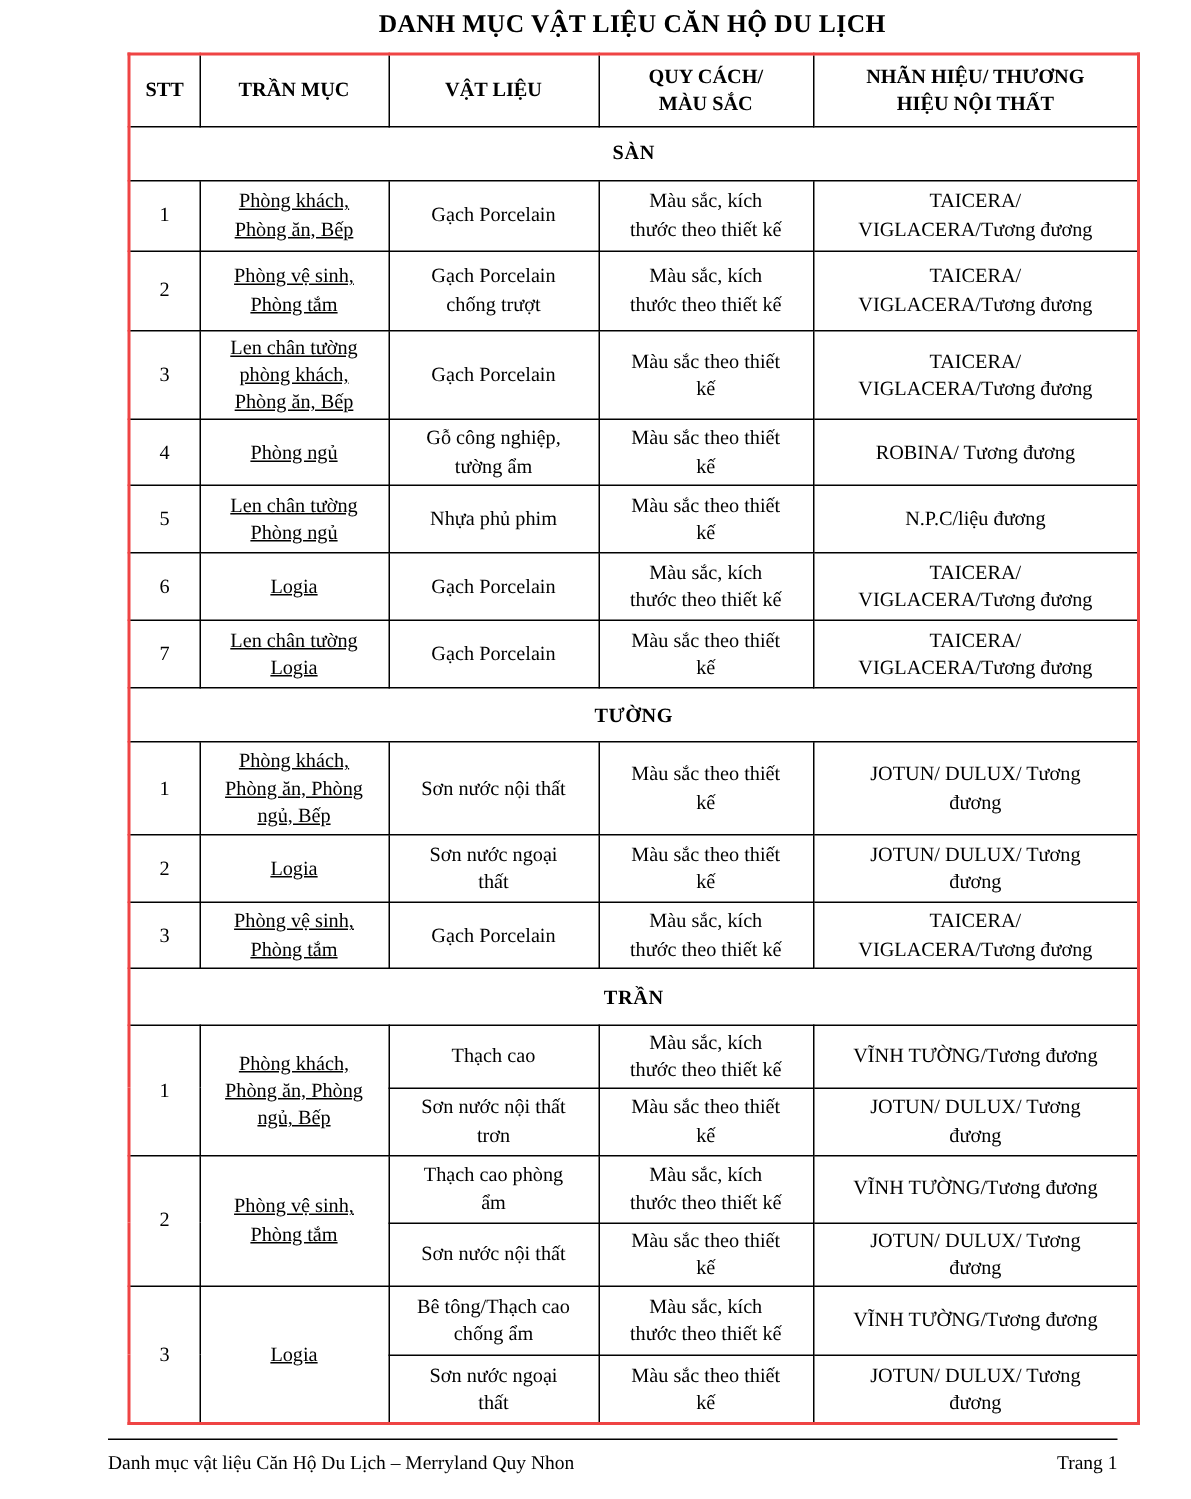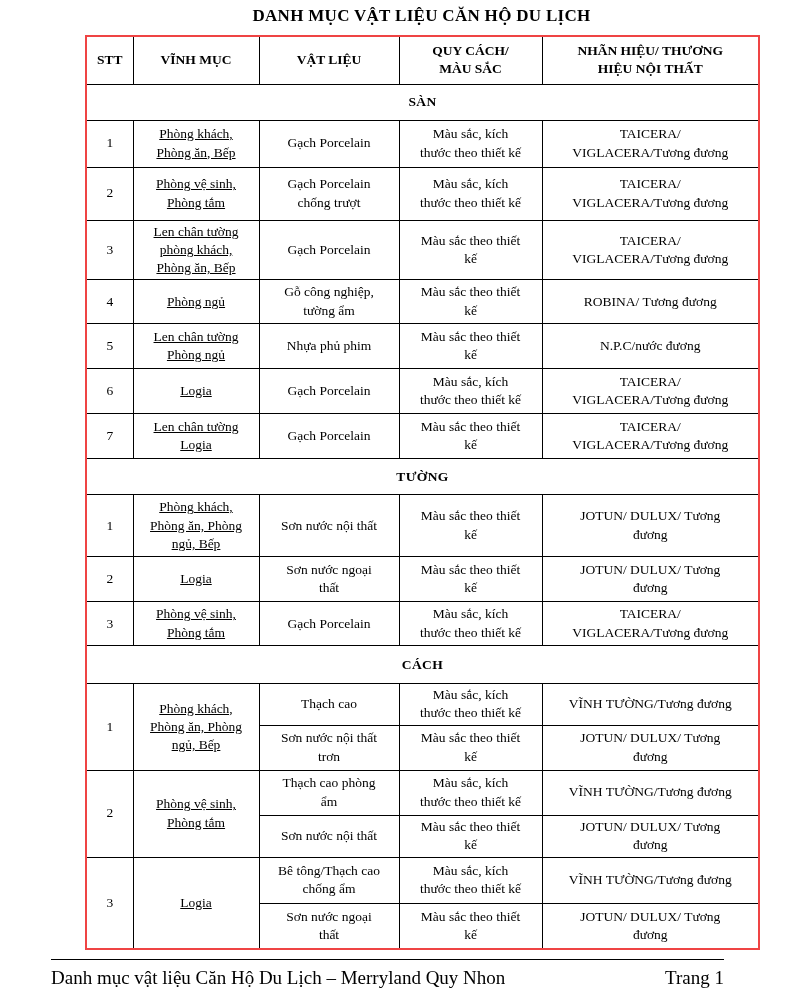--- a/index.html
+++ b/index.html
@@ -50,48 +50,48 @@
     text-align: left;
     padding-left: 9px;
     text-decoration: underline;
   }
   td.banner {
     font-weight: bold;
     font-size: 15px;
     letter-spacing: 0.4px;
   }
   .page-footer {
-    margin: 9px 0 0 51px;
+    margin: 9px 0 0 72px;
     width: 673px;
     border-top: 1.5px solid #000;
     padding-top: 7px;
     display: flex;
     justify-content: space-between;
-    font-size: 19px;
+    font-size: 13px;
   }
 </style>
 </head>
 <body>
 
 <div class="page">
 
   <div class="doc-title">DANH MỤC VẬT LIỆU CĂN HỘ DU LỊCH</div>
 
   <table class="materials">
     <colgroup>
       <col style="width:47px">
         <col style="width:126px">
         <col style="width:140px">
         <col style="width:143px">
         <col style="width:217px">
     </colgroup>
     <thead>
       <tr style="height:48px">
         <th>STT</th>
-        <th>VĨNH MỤC</th>
+        <th>TRẦN MỤC</th>
         <th>VẬT LIỆU</th>
         <th>QUY CÁCH/
 MÀU SẮC</th>
         <th>NHÃN HIỆU/ THƯƠNG
 HIỆU NỘI THẤT</th>
       </tr>
     </thead>
     <tbody>
 
       <tr style="height:36px">
@@ -139,21 +139,21 @@
 kế</td>
         <td>ROBINA/ Tương đương</td>
       </tr>
       <tr style="height:45px">
         <td>5</td>
         <td class="cell-hm">Len chân tường
 Phòng ngủ</td>
         <td>Nhựa phủ phim</td>
         <td>Màu sắc theo thiết
 kế</td>
-        <td>N.P.C/nước đương</td>
+        <td>N.P.C/liệu đương</td>
       </tr>
       <tr style="height:45px">
         <td>6</td>
         <td class="cell-hm">Logia</td>
         <td>Gạch Porcelain</td>
         <td>Màu sắc, kích
 thước theo thiết kế</td>
         <td>TAICERA/
 VIGLACERA/Tương đương</td>
       </tr>
@@ -198,21 +198,21 @@
         <td class="cell-hm">Phòng vệ sinh,
 Phòng tắm</td>
         <td>Gạch Porcelain</td>
         <td>Màu sắc, kích
 thước theo thiết kế</td>
         <td>TAICERA/
 VIGLACERA/Tương đương</td>
       </tr>
 
       <tr style="height:38px">
-        <td class="banner" colspan="5">CÁCH</td>
+        <td class="banner" colspan="5">TRẦN</td>
       </tr>
 
       <tr style="height:41px">
         <td rowspan="2">1</td>
         <td rowspan="2" class="cell-hm">Phòng khách,
 Phòng ăn, Phòng
 ngủ, Bếp</td>
         <td>Thạch cao</td>
         <td>Màu sắc, kích
 thước theo thiết kế</td>

